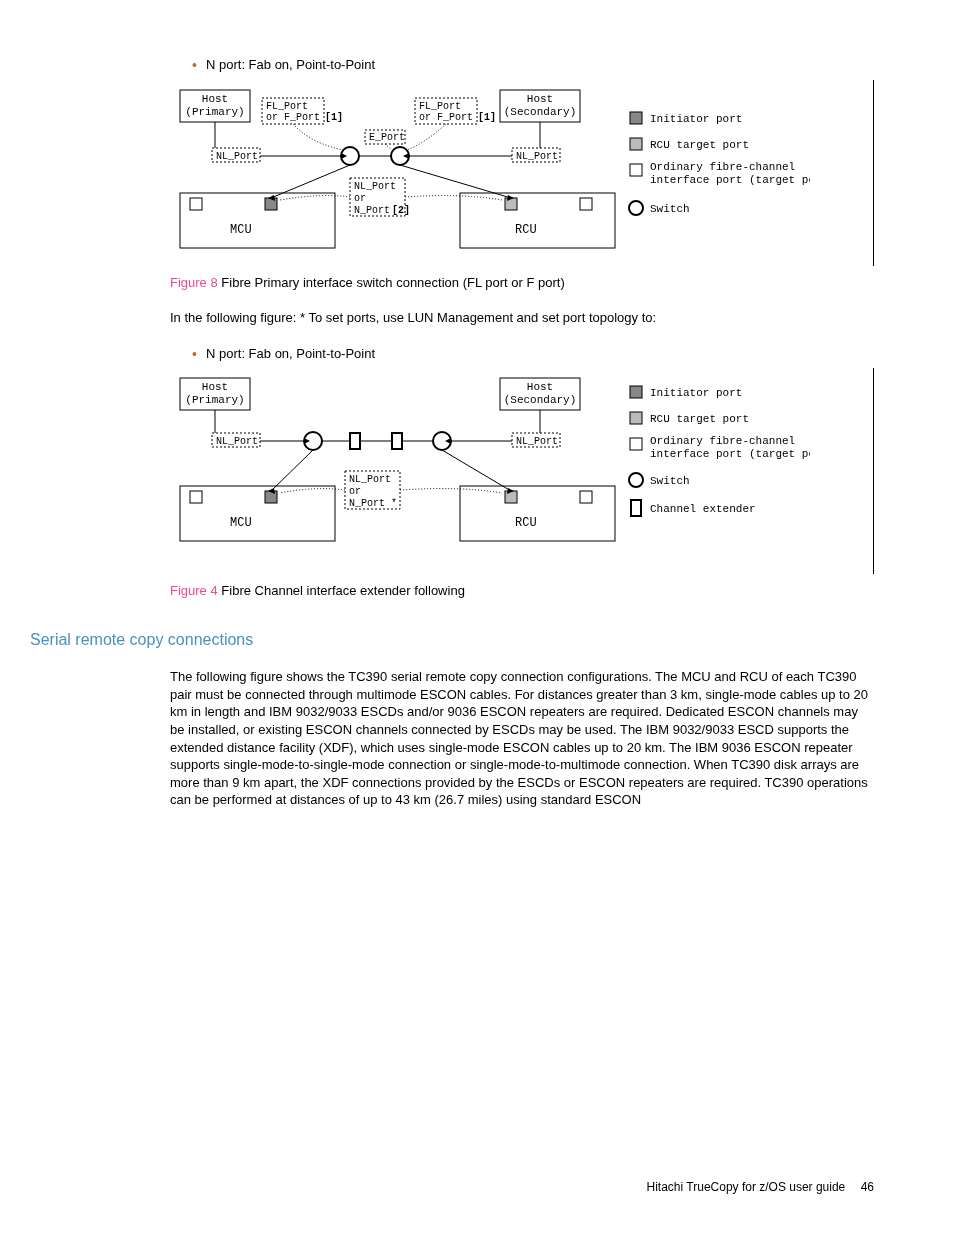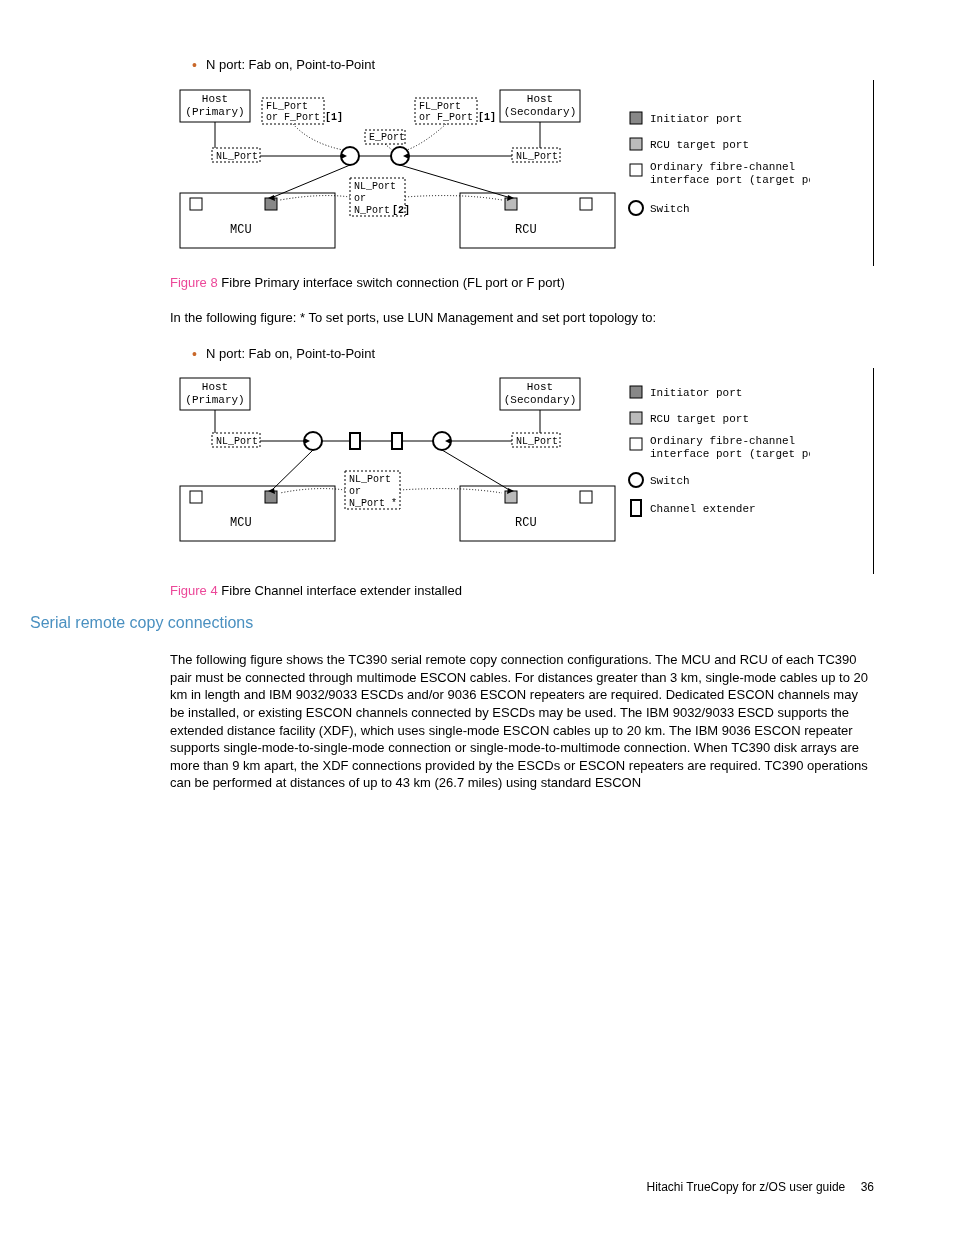--- a/index.html
+++ b/index.html
@@ -42,21 +42,21 @@
     border-right: 1px solid #000;
     padding: 8px 26px 8px 0;
     margin: 6px 0 4px 0;
     position: relative;
     font-family: Liberation Mono, monospace;
     font-size: 11px;
   }
   .h2 {
     color: #4a90c0;
     font-size: 16px;
-    margin: 12px 0 8px -70px;
+    margin: 29px 0 8px -70px;
     font-weight: normal;
   }
   .para {
     margin: 18px 0;
   }
   .footer {
     position: absolute;
     bottom: 40px;
     right: 80px;
     font-size: 12px;
@@ -231,27 +231,27 @@
   <text x="480" y="81" font-size="11">interface port (target port)</text>
   <circle cx="466" cy="104" r="7" fill="#fff" stroke="#000" stroke-width="2"></circle>
   <text x="480" y="108" font-size="11">Switch</text>
   <rect x="461" y="124" width="10" height="16" fill="#fff" stroke="#000" stroke-width="2"></rect>
   <text x="480" y="136" font-size="11">Channel extender</text>
 </svg>
 </div>
 
 <div class="fig-cap">
   <span class="fig-label">Figure 4</span>
-  <span>Fibre Channel interface extender installed</span>
+  <span>Fibre Channel interface extender following</span>
 </div>
 
 </div>
 
 <div class="h2">Serial remote copy connections</div>
 
 <div class="content">
 <div class="para">The following figure shows the TC390 serial remote copy connection configurations. The MCU and RCU of each TC390 pair must be connected through multimode ESCON cables. For distances greater than 3 km, single-mode cables up to 20 km in length and IBM 9032/9033 ESCDs and/or 9036 ESCON repeaters are required. Dedicated ESCON channels may be installed, or existing ESCON channels connected by ESCDs may be used. The IBM 9032/9033 ESCD supports the extended distance facility (XDF), which uses single-mode ESCON cables up to 20 km. The IBM 9036 ESCON repeater supports single-mode-to-single-mode connection or single-mode-to-multimode connection. When TC390 disk arrays are more than 9 km apart, the XDF connections provided by the ESCDs or ESCON repeaters are required. TC390 operations can be performed at distances of up to 43 km (26.7 miles) using standard ESCON</div>
 </div>
 
 <div class="footer">
   <span>Hitachi TrueCopy for z/OS user guide</span>
-  <span class="page-num">36</span>
+  <span class="page-num">46</span>
 </div>
 
 </body></html>

